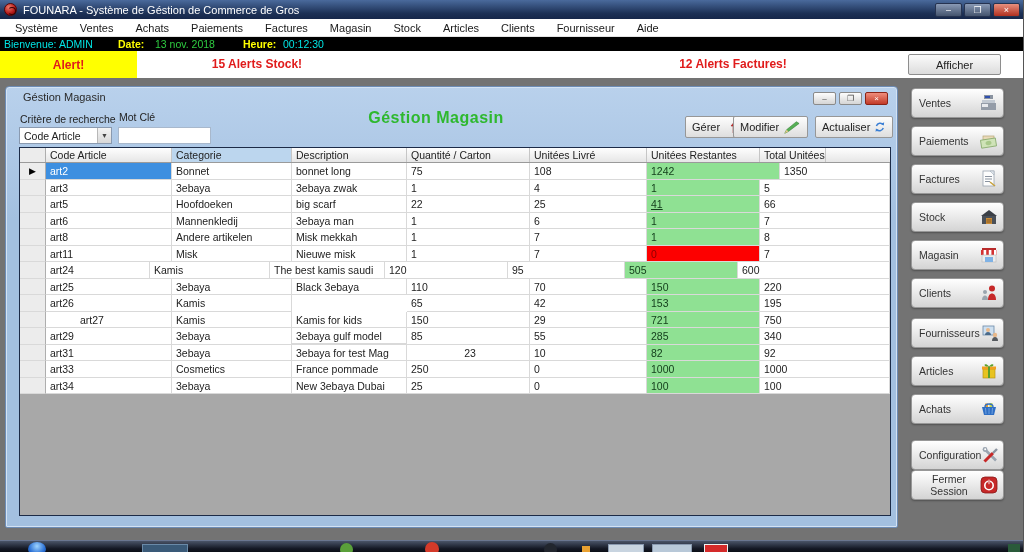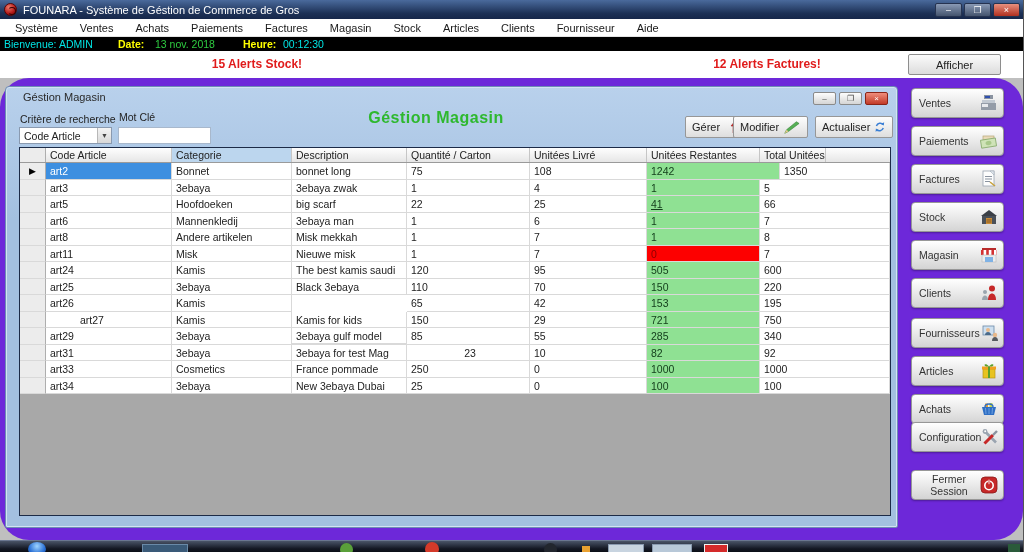--- a/index.html
+++ b/index.html
@@ -36,27 +36,27 @@
   .st-timelbl { left:243px; color:#ffff00; font-weight:bold; }
   .st-timeval { left:283px; color:#00e5e5; }
 
   
   .alertrow { position:absolute; top:51px; left:0; right:0; height:27px; background:#fff; }
   .alert-box { position:absolute; left:0; top:0; width:137px; height:27px; background:#ffff00;
     color:#e01b1b; font-weight:bold; font-size:12px; display:flex; align-items:center; justify-content:center; }
   .alert-text { position:absolute; top:0; height:27px; line-height:27px; color:#e01b1b;
     font-weight:bold; font-size:12px; text-align:center; }
   .stock-alert    { left:157px; width:200px; }
-  .factures-alert { left:667px; width:200px; }
+  .factures-alert { left:633px; width:200px; }
   .btn-afficher { position:absolute; left:908px; top:3px; width:93px; height:21px;
     background:linear-gradient(#fbfbfb,#dcdcdc); border:1px solid #8e8e8e; border-radius:2px;
     font-size:11px; font-family:"Liberation Sans",sans-serif; color:#222; }
 
   
-  .mdi { position:absolute; top:78px; left:0; right:0; bottom:12px; background:#6d28d9;border-radius:29px; }
+  .mdi { position:absolute; top:78px; left:0; right:0; bottom:12px; background:#737373; }
 
   
   .child { position:absolute; left:5px; top:8px; width:893px; height:442px;
     background:linear-gradient(#b9d1ec,#a3c0e0 30%, #a3c0e0); border:1px solid #6d8cb5;
     border-radius:4px 4px 2px 2px; box-shadow:inset 0 0 0 1px #d3e2f3; }
   .child-title { position:absolute; left:17px; top:4px; font-size:11px; color:#2a2a2a; }
   .child-controls { position:absolute; right:9px; top:5px; display:flex; gap:3px; }
   .c-btn { width:23px; height:13px; font-size:8px; line-height:12px; text-align:center; color:#444;
     background:linear-gradient(#fdfdfd,#d5d5d5); border:1px solid #8a8a8a; border-radius:2px; }
   .c-btn.close { background:linear-gradient(#ef8d7c,#c23a28); color:#fff; border-color:#8a2418; }
@@ -145,20 +145,21 @@
 
   <div class="statusbar">
     <span class="st-welcome">Bienvenue: ADMIN</span>
     <span class="st-datelbl">Date:</span>
     <span class="st-dateval">13 nov. 2018</span>
     <span class="st-timelbl">Heure:</span>
     <span class="st-timeval">00:12:30</span>
   </div>
 
   <div class="alertrow">
+    <div class="alert-box">Alert!</div>
     <div class="alert-text stock-alert">15 Alerts Stock!</div>
     <div class="alert-text factures-alert">12 Alerts Factures!</div>
     <button class="btn-afficher">Afficher</button>
   </div>
 
   <div class="mdi">
 
     <div class="child">
       <span class="child-title">Géstion Magasin</span>
       <div class="child-controls">
@@ -267,21 +268,21 @@
             <div class="g-cell" style="width: 126px;">art11</div>
             <div class="g-cell" style="width: 120px;">Misk</div>
             <div class="g-cell" style="width: 115px;">Nieuwe misk</div>
             <div class="g-cell" style="width: 123px;">1</div>
             <div class="g-cell" style="width: 117px;">7</div>
             <div class="g-cell red" style="width: 113px;">0</div>
             <div class="g-cell flex1">7</div>
           </div>
           <div class="g-row">
             <div class="g-cell ind" style="width: 26px;"></div>
-            <div class="g-cell" style="width: 126px;">art24</div>
+            <div class="g-cell" style="width: 104px;">art24</div>
             <div class="g-cell" style="width: 120px;">Kamis</div>
             <div class="g-cell" style="width: 115px;">The best kamis saudi</div>
             <div class="g-cell" style="width: 123px;">120</div>
             <div class="g-cell" style="width: 117px;">95</div>
             <div class="g-cell green" style="width: 113px;">505</div>
             <div class="g-cell flex1">600</div>
           </div>
           <div class="g-row">
             <div class="g-cell ind" style="width: 26px;"></div>
             <div class="g-cell" style="width: 126px;">art25</div>
@@ -451,21 +452,21 @@
         <span>Achats</span>
         <svg width="20" height="20" viewBox="0 0 20 20">
           <rect x="6" y="4.5" width="3" height="3.5" fill="#e8a030"></rect>
             <rect x="10.5" y="4" width="3" height="4" fill="#c8d84a"></rect>
           <path d="M6 8 C6 4 14 4 14 8" stroke="#2f6fc4" fill="none" stroke-width="1.4"></path>
           <path d="M3 8 L17 8 L15 16 L5 16 Z" fill="#2f6fc4"></path>
           <path d="M6.5 9 L7 15 M10 9 L10 15 M13.5 9 L13 15" stroke="#6ea0e0" stroke-width="1"></path>
         </svg>
       </button>
 
-      <button class="side-btn" style="top:344px">
+      <button class="side-btn" style="top:362px">
         <span>Configuration</span>
         <svg width="20" height="20" viewBox="0 0 20 20">
           <path d="M4 4.5 L15 15.5" stroke="#9aa4b0" stroke-width="2.6"></path>
           <circle cx="4" cy="4.5" r="2.4" fill="#9aa4b0"></circle>
             <circle cx="4.2" cy="4.2" r="1" fill="#fff"></circle>
           <path d="M3.5 16.5 L12 8" stroke="#c62828" stroke-width="3"></path>
           <path d="M12 8 L16 4" stroke="#8a93a0" stroke-width="2.4"></path>
         </svg>
       </button>
 

